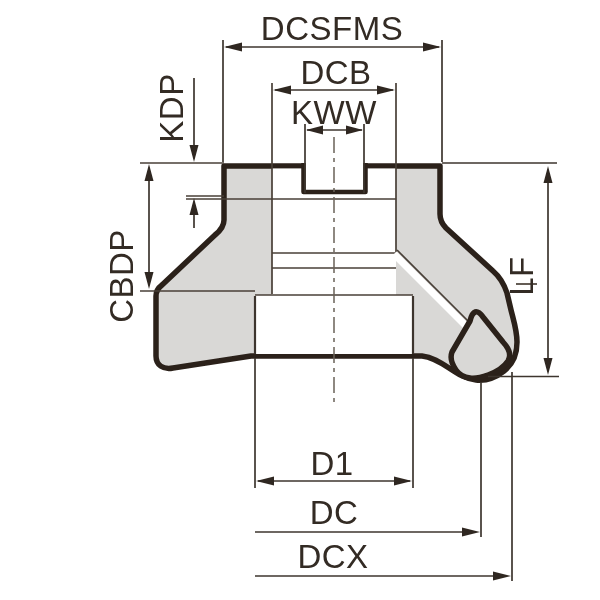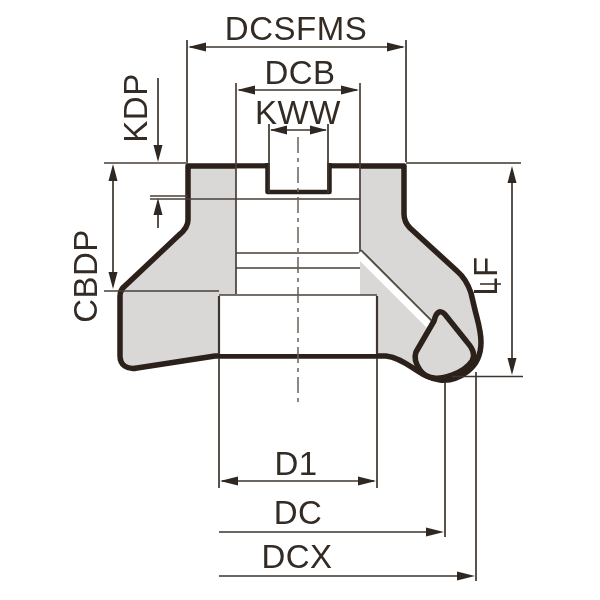--- a/index.html
+++ b/index.html
@@ -1,19 +1,20 @@
 <!DOCTYPE html>
 <html><head>
 <meta charset="utf-8">
 <style>
   html,body{margin:0;padding:0;background:#ffffff;}
   .stage{
     width:547px;height:600px;position:relative;background:#ffffff;
     font-family:"Liberation Sans", sans-serif;
     overflow:hidden;
+    padding-left:36px;
   }
   svg{display:block;}
   text{
     font-family:"Liberation Sans", sans-serif;
     font-size:33px;
     fill:#332b24;
     letter-spacing:0.5px;
   }
   .thin{stroke:#483f37;stroke-width:1.7;fill:none;}
   .med{stroke:#3d352e;stroke-width:2.2;fill:none;}

